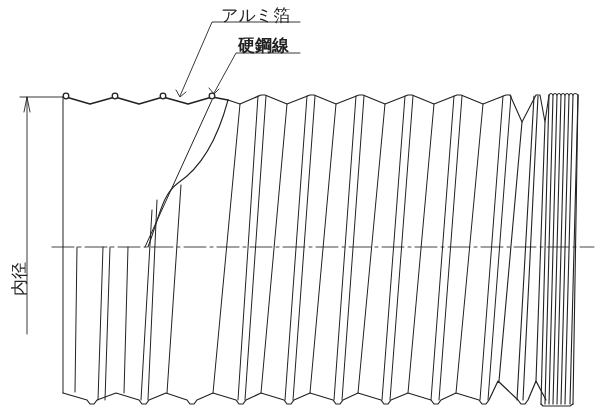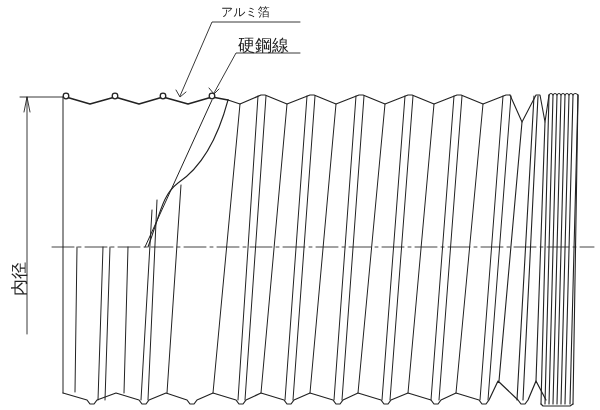--- a/index.html
+++ b/index.html
@@ -1,20 +1,20 @@
 <!DOCTYPE html>
 <html><head>
   <meta charset="utf-8">
   <style>
     html, body { margin: 0; padding: 0; background: #ffffff; }
     body { width: 600px; height: 410px; overflow: hidden; position: relative; font-family: "DejaVu Sans", sans-serif; }
     #canvas { position: absolute; left: 0; top: 0; width: 600px; height: 410px; }
     .lbl { position: absolute; font-family: "DejaVu Sans", sans-serif; color: #222; white-space: nowrap; }
-    #label-foil { left: 221px; top: 4px; font-size: 12px; letter-spacing: 0px; }
-    #label-wire { left: 238px; top: 34px; font-size: 17px; }
+    #label-foil { left: 221px; top: 4px; font-size: 17px; letter-spacing: 0px; }
+    #label-wire { left: 238px; top: 34px; font-size: 17px; font-weight: bold; }
     #label-id { left: 8px; top: 296px; font-size: 17px; transform: rotate(-90deg); transform-origin: left top; }
     svg line, svg path, svg polyline, svg circle { vector-effect: non-scaling-stroke; }
   </style>
 </head>
 <body>
 
 <div id="diagram">
   <svg id="canvas" viewBox="0 0 600 410" width="600" height="410" xmlns="http://www.w3.org/2000/svg">
     <g fill="none" stroke="#222" stroke-width="1.2" stroke-linejoin="round" stroke-linecap="round">
 

